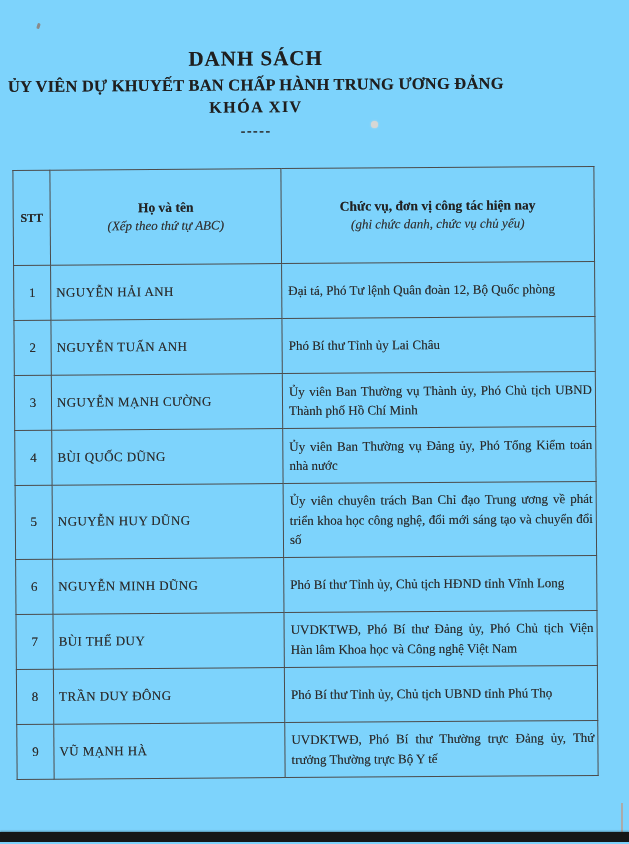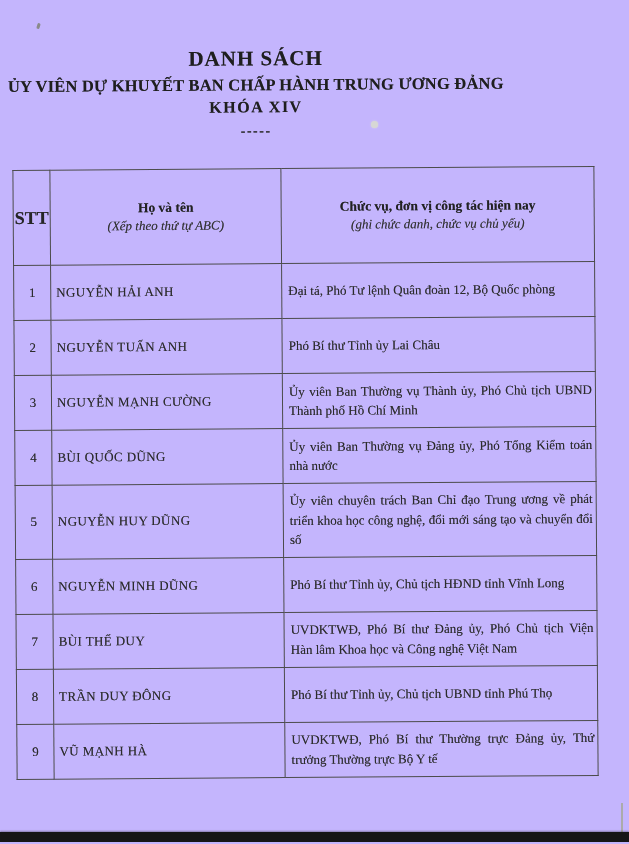--- a/index.html
+++ b/index.html
@@ -6,21 +6,21 @@
   html, body {
     width: 629px; height: 844px;
     background: #ffffff;
     font-family: "Liberation Serif", "DejaVu Serif", serif;
     color: #262626;
     overflow: hidden;
   }
   .page {
     position: relative;
     width: 629px; height: 844px;
-    background: #c4b5fd;
+    background: #7dd3fc;
   }
   .content {
     position: absolute;
     top: 0; left: 0; width: 629px;
     transform: rotate(-0.4deg);
     transform-origin: 300px 400px;
     text-shadow: 0 0 0.5px rgba(40,40,40,0.55);
   }
   .title-block {
     width: 516px;
@@ -60,21 +60,21 @@
     border-collapse: collapse;
     table-layout: fixed;
   }
   table.members th, table.members td {
     border: 1.6px solid #4c4c4c;
     vertical-align: middle;
   }
   thead th { height: 95px; text-align: center; }
   .h-main { font-size: 13.5px; font-weight: bold; color: #222; }
   .h-note { font-size: 13px; font-weight: normal; font-style: italic; margin-top: 2px; color: #333; }
-  th.col-stt { font-size: 18px; font-weight: bold; }
+  th.col-stt { font-size: 12px; font-weight: bold; }
   tbody td { height: 55px; font-size: 13px; }
   td.c-stt { text-align: center; font-size: 13px; color: #2c2c2c; }
   td.c-name {
     padding: 6px 4px 6px 5px;
     letter-spacing: 0.4px;
     color: #2c2c2c;
   }
   td.c-pos {
     padding: 7px 3px 7px 6px;
     text-align: justify;

